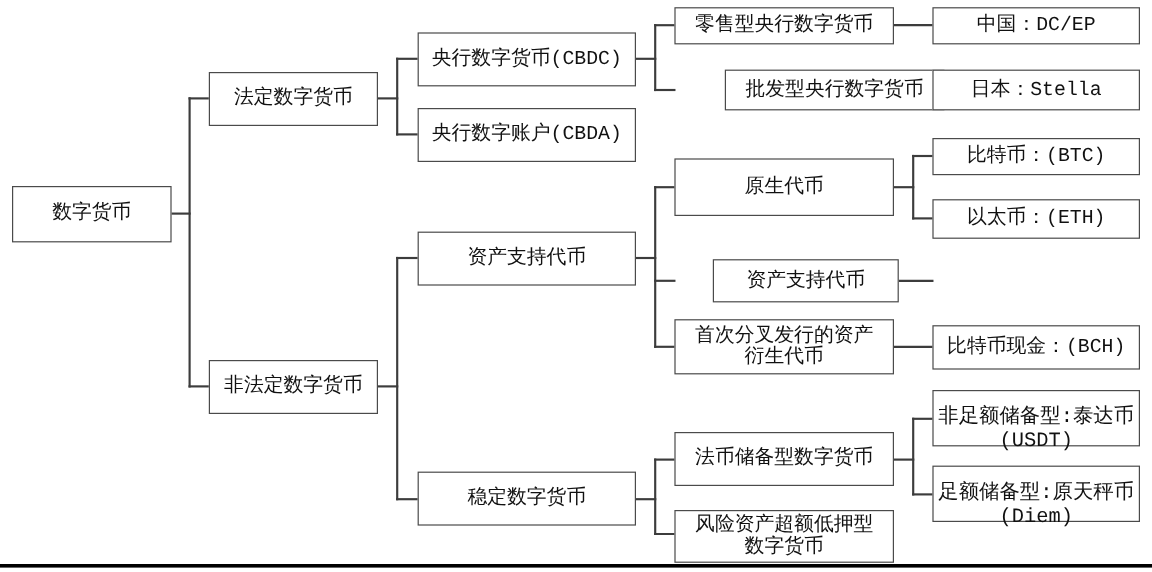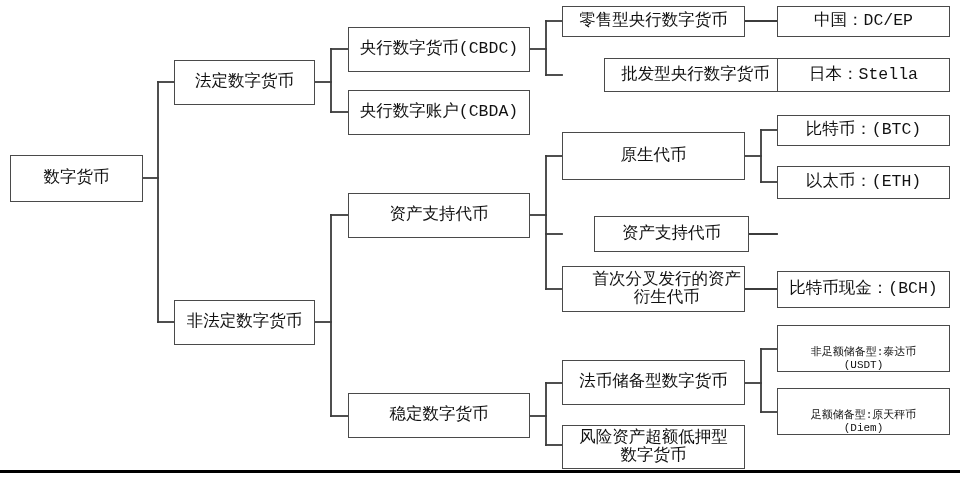--- a/index.html
+++ b/index.html
@@ -37,21 +37,21 @@
     color: #111111;
     line-height: 1.12;
     padding: 1px 3px;
   }
   .node-label {
     display: block;
     white-space: pre-line;
     font-family: Liberation Mono, monospace;
   }
   .s16 { font-size: 16.5px; }
-  .s15 { font-size: 11px; margin-top: 20px; }
+  .s15 { font-size: 17px; margin-top: 20px; }
   .bottom-rule {
     position: absolute;
     left: 0;
     width: 960px;
     height: 3px;
     background: #000000;
   }
 </style>
 </head>
 <body>
@@ -140,21 +140,21 @@
   </div>
   <div class="node-box" style="left:562px; top:58px; width:183px; height:34px;margin-left:42px;">
     <span class="node-label s16">批发型央行数字货币</span>
   </div>
   <div class="node-box" style="left:562px; top:132px; width:183px; height:48px;">
     <span class="node-label s16">原生代币</span>
   </div>
   <div class="node-box" style="left:594px; top:216px; width:155px; height:36px;">
     <span class="node-label s16">资产支持代币</span>
   </div>
-  <div class="node-box" style="left:562px; top:266px; width:183px; height:46px;justify-content:flex-end;">
+  <div class="node-box" style="left:562px; top:266px; width:183px; height:46px;">
     <span class="node-label s16">首次分叉发行的资产
 衍生代币</span>
   </div>
   <div class="node-box" style="left:562px; top:360px; width:183px; height:45px;">
     <span class="node-label s16">法币储备型数字货币</span>
   </div>
   <div class="node-box" style="left:562px; top:425px; width:183px; height:44px;">
     <span class="node-label s16">风险资产超额低押型
 数字货币</span>
   </div>

